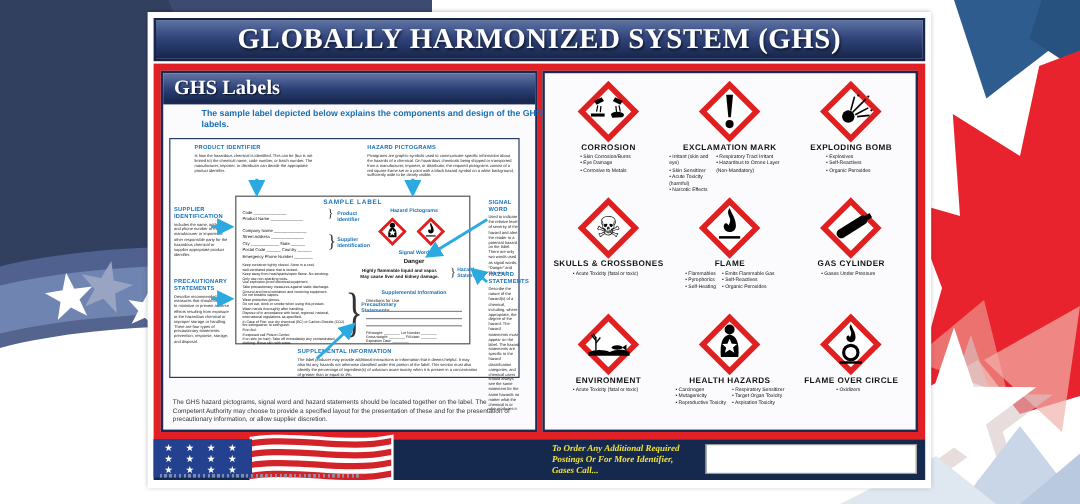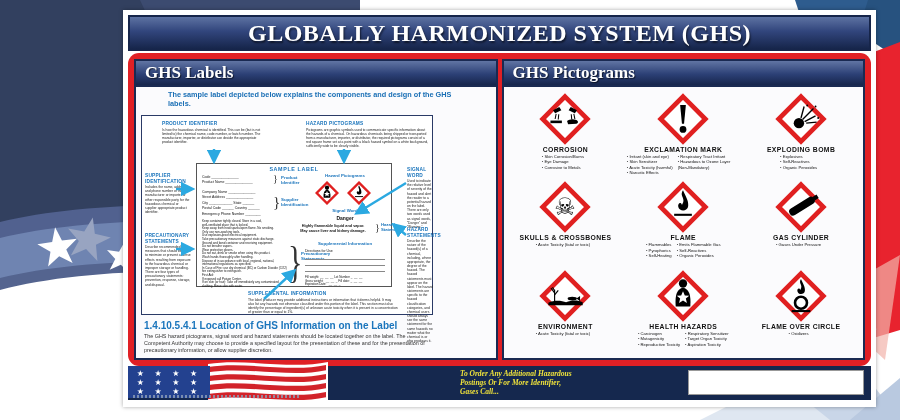--- a/index.html
+++ b/index.html
@@ -5,28 +5,28 @@
   * { margin:0; padding:0; box-sizing:border-box; }
   html,body { width:900px; height:420px; font-family:"Liberation Sans", sans-serif; background:#fff; }
   #stage { position:relative; width:900px; height:420px; overflow:hidden; background:#fff; }
 
   
   .bg-svg { position:absolute; top:0; pointer-events:none; }
   #bg-left { left:0; }
   #bg-right { left:700px; }
 
   
-  .poster { position:absolute; left:123px; top:10px; width:753px; height:397px;
+  .poster { position:absolute; left:123px; top:10px; width:653px; height:397px;
             background:#fff; padding:5px; box-shadow:0 0 4px rgba(0,0,0,.35); }
   .poster-header { height:36px; border:2px solid #16254a;
             background:linear-gradient(180deg,#5d72a2 0%,#31457c 45%,#16254a 100%);
             display:flex; align-items:center; justify-content:center; }
   .poster-title { color:#fff; font-family:"Liberation Serif", serif; font-weight:bold;
             font-size:24px; letter-spacing:.5px; text-shadow:1px 2px 2px rgba(0,0,0,.6); white-space:nowrap; }
-  .red-frame { margin-top:2px; height:313px; background:#e02025; padding:6px; display:flex; gap:4px;border-radius:11px; }
+  .red-frame { margin-top:2px; height:313px; background:#e02025; padding:6px; display:flex; gap:4px; }
   .panel { flex:1 1 0; background:#fbfbfd; border:2px solid #1a2a52; display:flex; flex-direction:column; min-width:0; }
   .panel-header { height:26px; flex:0 0 26px; border-bottom:2px solid #1a2a52;
             background:linear-gradient(180deg,#6175a4 0%,#2c4076 55%,#17264c 100%);
             display:flex; align-items:center; padding-left:9px; }
   .panel-title { color:#fff; font-family:"Liberation Serif", serif; font-weight:bold; font-size:17px; text-shadow:1px 1px 1px rgba(0,0,0,.6); }
   .panel-body { position:relative; flex:1; }
 
   
   .abs { position:absolute; }
   .intro { left:8px; top:3px; width:286px; color:#1a6fb5; font-weight:bold; font-size:7.3px; line-height:1.3;margin-left:24px; }
@@ -235,29 +235,25 @@
               <line x1="78" y1="62" x2="78" y2="74"></line>
               <line x1="208" y1="62" x2="208" y2="74"></line>
               <line x1="40" y1="102" x2="56" y2="102"></line>
               <line x1="40" y1="162" x2="56" y2="162"></line>
               <line x1="270" y1="96" x2="221" y2="126"></line>
               <line x1="270" y1="148" x2="258" y2="138"></line>
               <line x1="128" y1="212" x2="158" y2="184"></line>
             </g>
           </svg>
 
-          <div class="abs section-h">1.4.10.5.4.1 Location of GHS Information on the Label</div>
           <div class="abs section-b">The GHS hazard pictograms, signal word and hazard statements should be located together on the label. The Competent Authority may choose to provide a specified layout for the presentation of these and for the presentation of precautionary information, or allow supplier discretion.</div>
         </div>
       </div>
 
       <div class="panel">
-        <div class="panel-header">
-          <div class="panel-title">GHS Pictograms</div>
-        </div>
         <div class="panel-body">
           <div class="pict-grid">
 
             <div class="pict-cell">
               <svg class="diamond" viewBox="0 0 100 100">
                 <path d="M50 7 L93 50 L50 93 L7 50 Z" fill="#fff" stroke="#e02020" stroke-width="9"></path>
                 <g fill="#000">
                   <path d="M27 33 L39 27 L43 33 L31 39 Z"></path>
                     <path d="M73 33 L61 27 L57 33 L69 39 Z"></path>
                   <rect x="22" y="53" width="22" height="5"></rect>
@@ -457,21 +453,21 @@
         </g>
         <rect x="2" y="7" width="82" height="32" fill="#23418f"></rect>
         <g fill="#fff" font-family="DejaVu Sans" font-size="8" text-anchor="middle">
           <text x="43" y="17" letter-spacing="4">★ ★ ★ ★</text>
           <text x="43" y="26" letter-spacing="4">★ ★ ★ ★</text>
           <text x="43" y="35" letter-spacing="4">★ ★ ★ ★</text>
         </g>
       </svg>
       <div class="micro-strip"></div>
       <div class="order-text">
-          <div>To Order Any Additional Hazardous</div>
+          <div>To Order Any Additional Required</div>
           <div>Postings Or For More Identifier,</div>
           <div>Gases Call...</div>
         </div>
       <div class="phone-box"></div>
     </div>
 
   </div>
 </div>
 
 </body></html>

